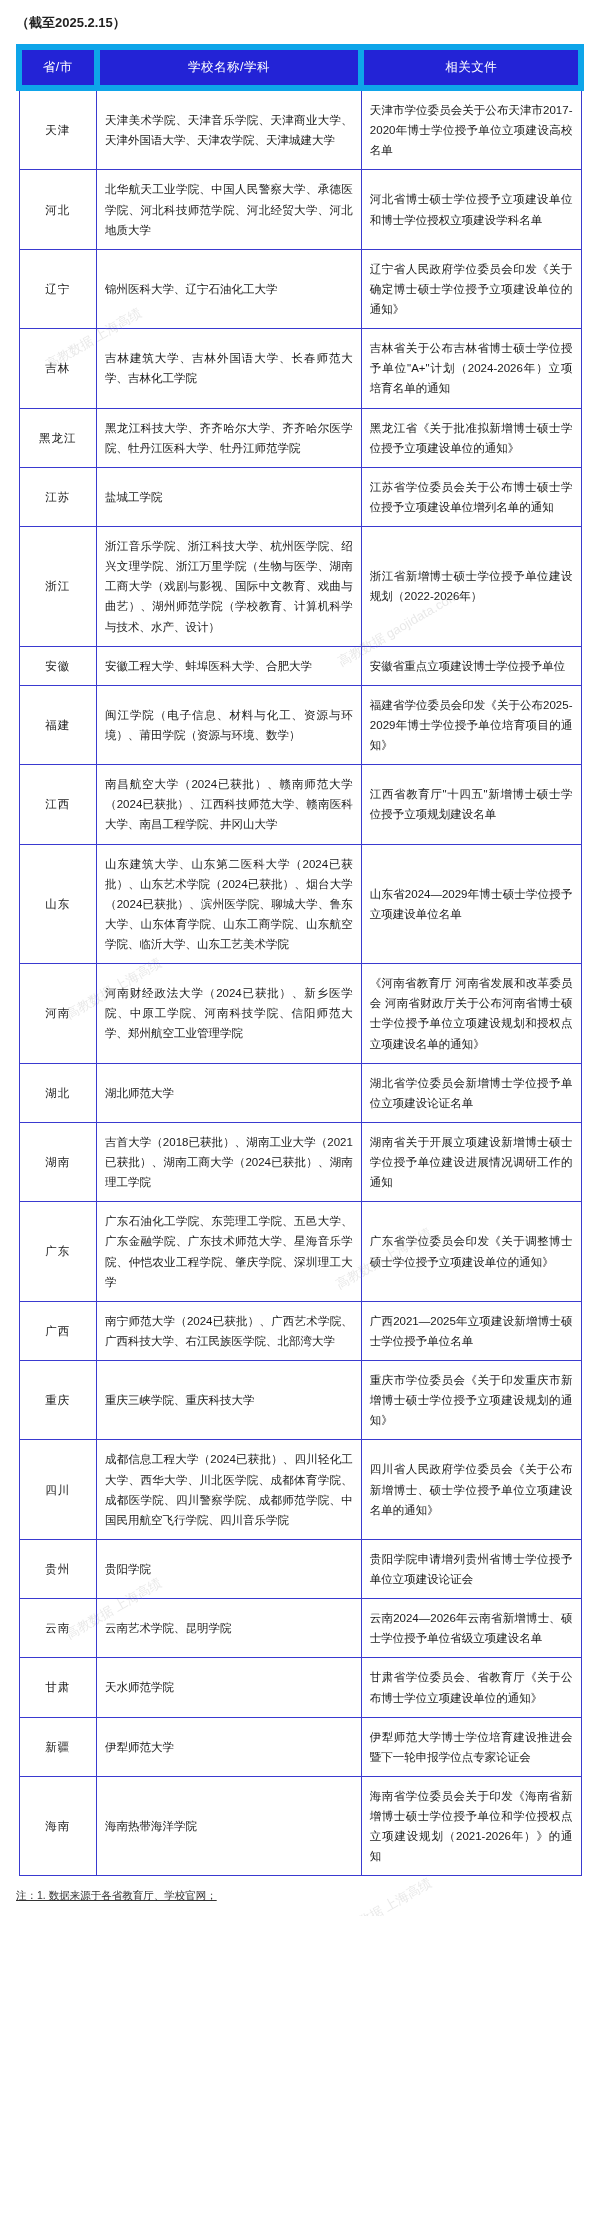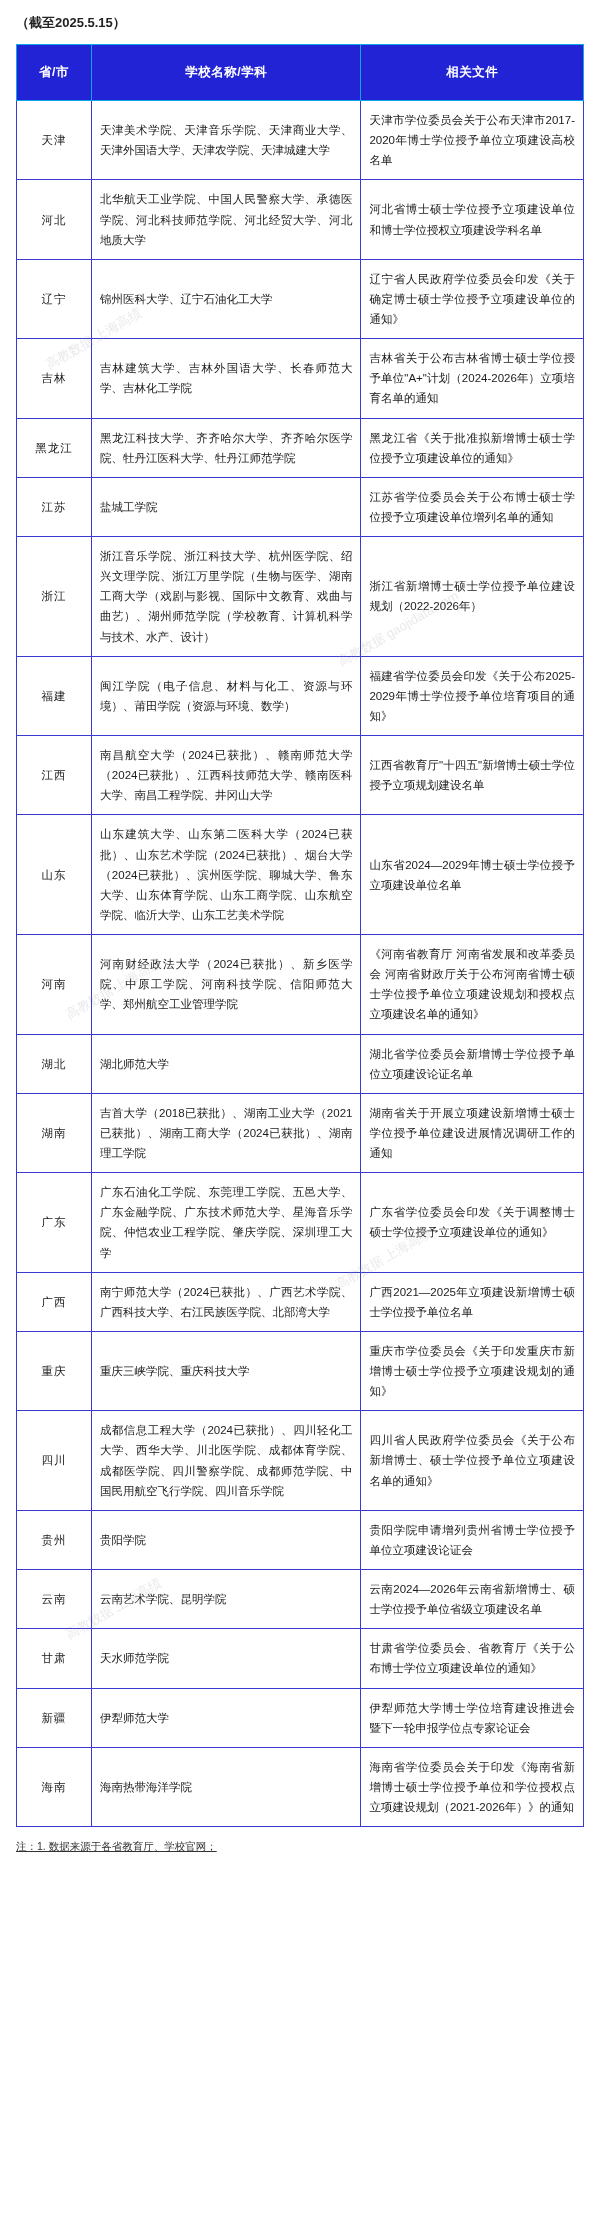--- a/index.html
+++ b/index.html
@@ -37,24 +37,24 @@
   table.listing {
     width: 100%;
     border-collapse: collapse;
     table-layout: fixed;
     border: 1px solid #2f2fd0;
   }
   table.listing th {
     background: #2323d6;
     color: #ffffff;
     font-size: 12.5px;
-    font-weight: bold;
-    padding: 19px 4px;
+    font-weight: normal;
+    padding: 9px 4px;
     text-align: center;
-    border: 1px solid #0ea5e9;
+    border: 6px solid #0ea5e9;
     letter-spacing: 0.5px;
   }
   table.listing td {
     border: 1px solid #3a3ad0;
     font-size: 11.5px;
     line-height: 1.75;
     padding: 9px 8px;
     vertical-align: middle;
     color: #1a1a1a;
     background: #ffffff;
@@ -104,21 +104,21 @@
 
 <div class="page">
 
   <div class="watermark" style="left:40px; top:330px;">高教数据 上海高绩</div>
   <div class="watermark" style="left:330px; top:620px;">高教数据 gaojidata.com</div>
   <div class="watermark" style="left:60px; top:980px;">高教数据 上海高绩</div>
   <div class="watermark" style="left:330px; top:1250px;">高教数据 上海高绩</div>
   <div class="watermark" style="left:60px; top:1600px;">高教数据 上海高绩</div>
   <div class="watermark" style="left:330px; top:1900px;">高教数据 上海高绩</div>
 
-  <div class="subtitle">（截至2025.5.15）</div>
+  <div class="subtitle">（截至2025.2.15）</div>
 
   <table class="listing">
     <thead>
       <tr>
         <th class="h-prov">省/市</th>
         <th class="h-schools">学校名称/学科</th>
         <th class="h-docs">相关文件</th>
       </tr>
     </thead>
     <tbody>
@@ -149,20 +149,25 @@
       </tr>
       <tr>
         <td class="col-prov">江苏</td>
         <td class="col-schools">盐城工学院</td>
         <td class="col-docs">江苏省学位委员会关于公布博士硕士学位授予立项建设单位增列名单的通知</td>
       </tr>
       <tr>
         <td class="col-prov">浙江</td>
         <td class="col-schools">浙江音乐学院、浙江科技大学、杭州医学院、绍兴文理学院、浙江万里学院（生物与医学、湖南工商大学（戏剧与影视、国际中文教育、戏曲与曲艺）、湖州师范学院（学校教育、计算机科学与技术、水产、设计）</td>
         <td class="col-docs">浙江省新增博士硕士学位授予单位建设规划（2022-2026年）</td>
+      </tr>
+      <tr>
+        <td class="col-prov">安徽</td>
+        <td class="col-schools">安徽工程大学、蚌埠医科大学、合肥大学</td>
+        <td class="col-docs">安徽省重点立项建设博士学位授予单位</td>
       </tr>
       <tr>
         <td class="col-prov">福建</td>
         <td class="col-schools">闽江学院（电子信息、材料与化工、资源与环境）、莆田学院（资源与环境、数学）</td>
         <td class="col-docs">福建省学位委员会印发《关于公布2025-2029年博士学位授予单位培育项目的通知》</td>
       </tr>
       <tr>
         <td class="col-prov">江西</td>
         <td class="col-schools">南昌航空大学（2024已获批）、赣南师范大学（2024已获批）、江西科技师范大学、赣南医科大学、南昌工程学院、井冈山大学</td>
         <td class="col-docs">江西省教育厅"十四五"新增博士硕士学位授予立项规划建设名单</td>

